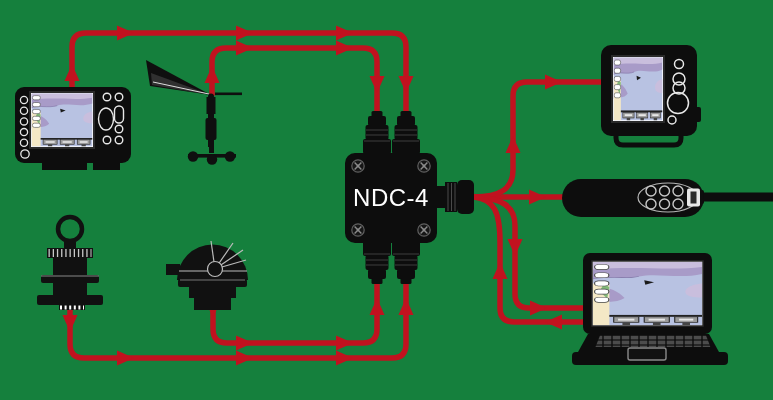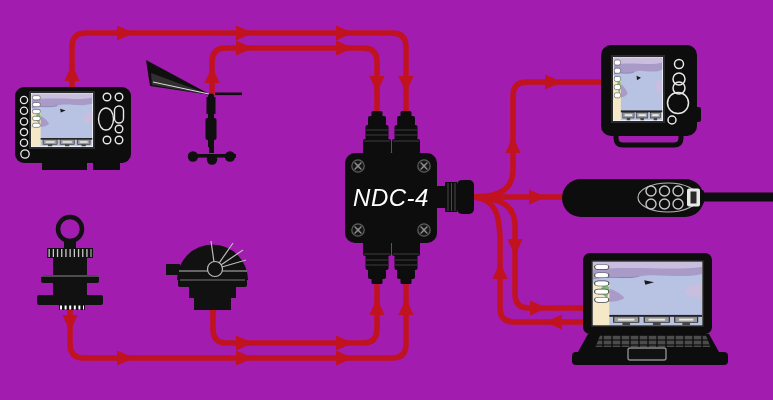--- a/index.html
+++ b/index.html
@@ -1,22 +1,21 @@
 <!DOCTYPE html>
 <html><head>
 <meta charset="utf-8">
 <style>
   html,body{margin:0;padding:0;background:#ffffff;}
   .stage{
     position:relative;
     width:773px;height:400px;
-    background:#a21caf;
+    background:#15803d;
     overflow:hidden;
     font-family:"Liberation Sans", sans-serif;
-    font-style:italic;
   }
   .stage svg{position:absolute;left:0;top:0;}
   text.hub-label{
     font-family:"Liberation Sans", sans-serif;
     font-size:24px;
     letter-spacing:0.5px;
     fill:#ffffff;
   }
 </style>
 </head>

